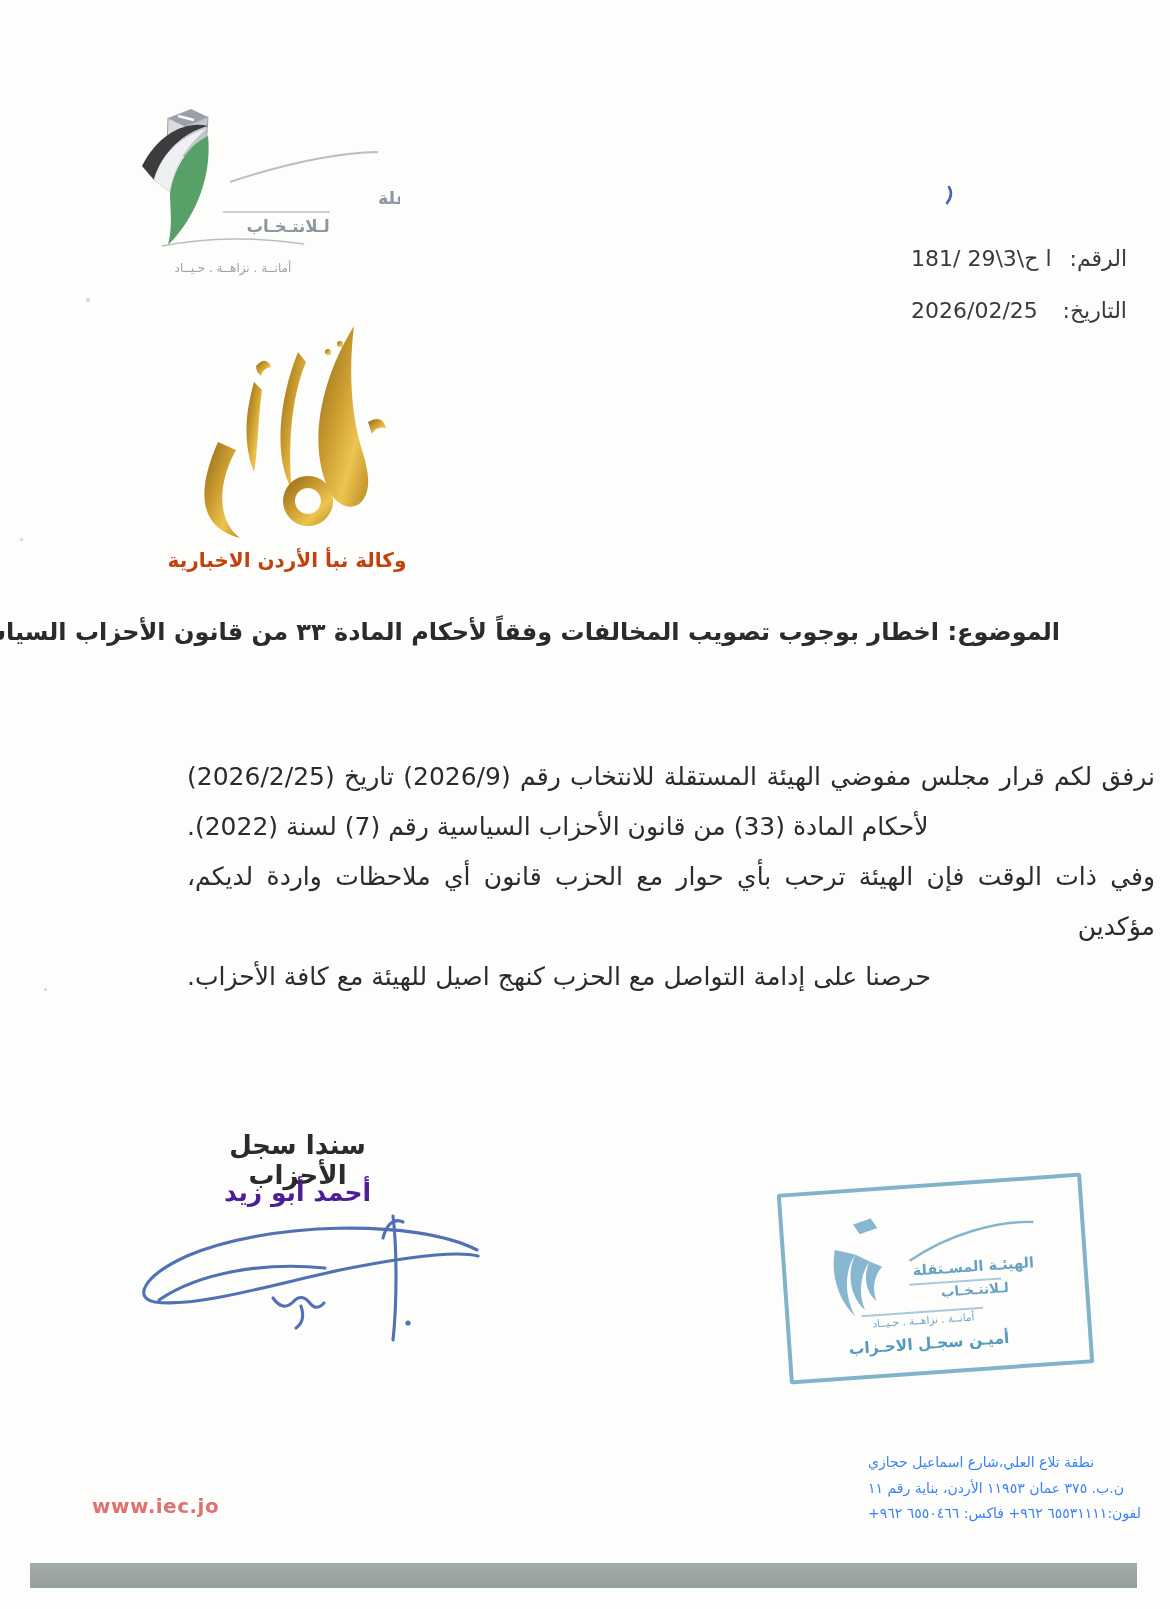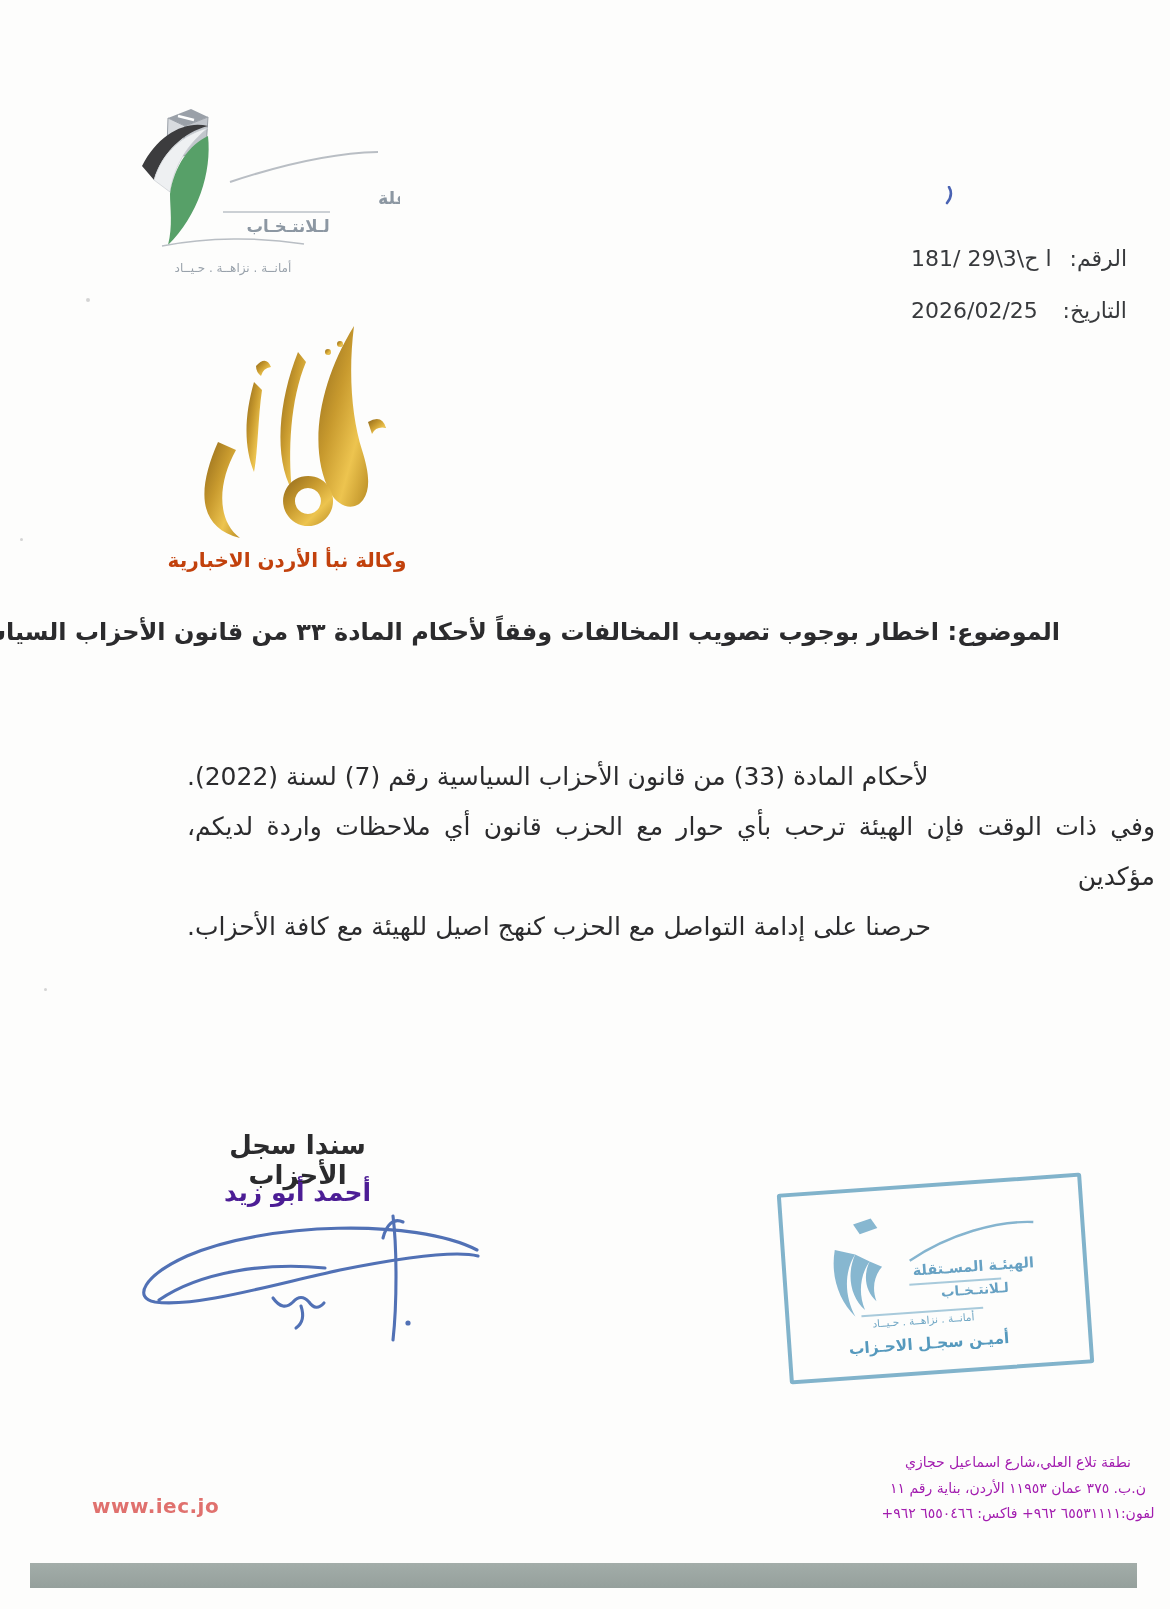--- a/index.html
+++ b/index.html
@@ -42,22 +42,22 @@
                    direction:rtl; font-size:10.5px; color:#6aa3c2; }
   .stamp .s-title{ position:absolute; left:55px; top:147px; width:165px; text-align:center;
                    direction:rtl; font-size:15.5px; font-weight:700; color:#4d94ba; }
   .stamp-line { position:absolute; height:2px; background:rgba(90,155,190,0.55); }
 
   
   .wm-text { left:148px; top:548px; width:278px; text-align:center; direction:rtl;
              font-size:20px; font-weight:700; color:#c2410c; }
 
   
-  .footer-address { right:2px; top:1450px; width:300px; direction:rtl; text-align:center;
-                    font-size:14px; line-height:25.5px; color:#a21caf; }
+  .footer-address { right:2px; top:1450px; width:300px; direction:rtl; text-align:left;
+                    font-size:14px; line-height:25.5px; color:#3b82f6; }
   .website { left:92px; top:1494px; font-size:20px; font-weight:700;
              letter-spacing:0.5px; color:#e0716e; }
   .bottom-bar { left:30px; top:1563px; width:1107px; height:25px;
                 background:linear-gradient(#a3ada9,#95a09c); }
 
   .speck { position:absolute; background:#b9b9b9; border-radius:50%; opacity:.6; }
 </style>
 </head>
 <body>
 
@@ -123,20 +123,21 @@
       <circle cx="182" cy="22" r="3"></circle>
       <path d="M210,100 q14,-8 18,6 q-10,-2 -14,6 Z"></path>
     </g>
   </svg>
   <div class="abs wm-text">وكالة نبأ الأردن الاخبارية</div>
 
 
   <div class="abs subject">الموضوع: اخطار بوجوب تصويب المخالفات وفقاً لأحكام المادة ٣٣ من قانون الأحزاب السياسية</div>
 
   <div class="abs body-text">
+    <div class="jl">نرفق لكم قرار مجلس مفوضي الهيئة المستقلة للانتخاب رقم (2026/9) تاريخ (2026/2/25)</div>
     <div class="el">لأحكام المادة (33) من قانون الأحزاب السياسية رقم (7) لسنة (2022).</div>
     <div class="jl">وفي ذات الوقت فإن الهيئة ترحب بأي حوار مع الحزب قانون أي ملاحظات واردة لديكم، مؤكدين</div>
     <div class="el">حرصنا على إدامة التواصل مع الحزب كنهج اصيل للهيئة مع كافة الأحزاب.</div>
   </div>
 
   <div class="abs sig-title">سندا سجل الأحزاب</div>
   <div class="abs sig-name">أحمد أبو زيد</div>
   <svg class="abs" style="left:125px; top:1200px;" width="360" height="150" viewBox="0 0 360 150">
     <g stroke="#3f62ae" stroke-width="3.1" fill="none" stroke-linecap="round" opacity="0.9">
       <path d="M352,50 C290,18 140,22 62,56 C18,76 8,98 30,102 C70,108 150,84 215,70 C275,58 330,50 353,56"></path>

